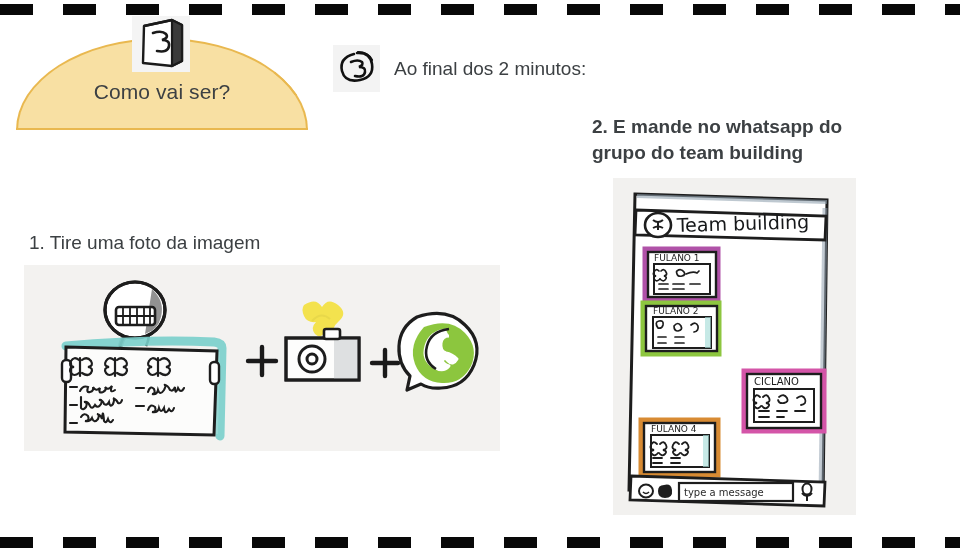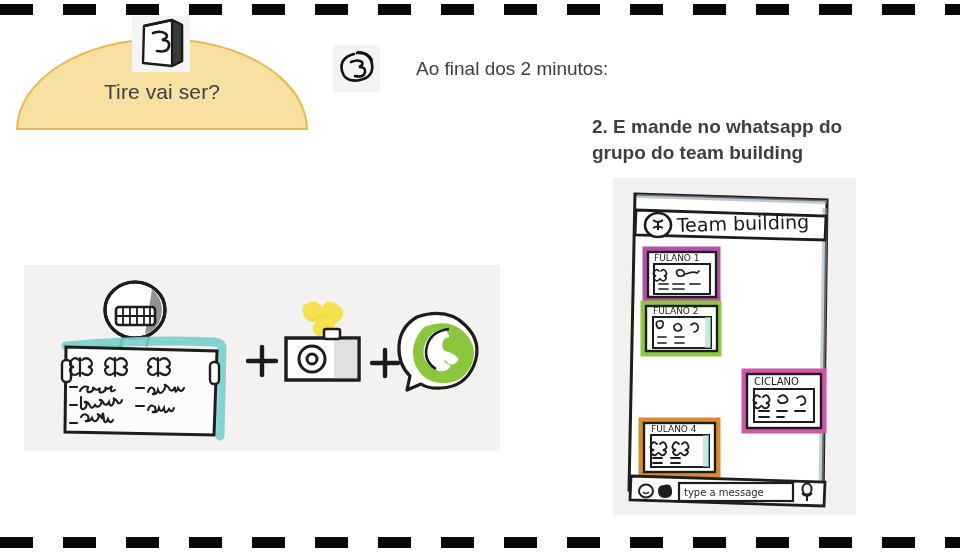--- a/index.html
+++ b/index.html
@@ -85,21 +85,21 @@
   }
 
   
   .txt {
     position: absolute;
     color: #3c4043;
     font-size: 19px;
     line-height: 26px;
     white-space: pre;
   }
-  .txt-aofinal { left: 416px; top: 56px; font-size: 19px; }
+  .txt-aofinal { left: 394px; top: 56px; font-size: 19px; }
   .txt-step2   { left: 592px; top: 114px; font-size: 19px; font-weight: bold; }
   .txt-step1   { left: 29px;  top: 230px; font-size: 19px; }
 
   
   .photo-left {
     position: absolute;
     left: 24px;
     top: 265px;
     width: 476px;
     height: 186px;
@@ -121,21 +121,21 @@
   svg { display: block; }
 </style>
 </head>
 <body>
 
 <div id="slide">
 
   <div class="dash-strip dash-top"></div>
 
   <div class="dome"></div>
-  <div class="dome-label">Tire vai ser?</div>
+  <div class="dome-label">Como vai ser?</div>
 
   <div class="book-icon">
     <svg width="58" height="56" viewBox="0 0 58 56">
       <path d="M12 10 L40 4 L50 9 L50 45 L40 50 L11 47 Z" fill="#ffffff" stroke="#1a1a1a" stroke-width="2.4" stroke-linejoin="round"></path>
       <path d="M40 4 L50 9 L50 45 L40 50 Z" fill="#3a3a3a" stroke="#1a1a1a" stroke-width="2.2" stroke-linejoin="round"></path>
       <path d="M12 10 L40 4" fill="none" stroke="#1a1a1a" stroke-width="2.4"></path>
       <path d="M21 17 q9 -3 13 1 q3 4 -4 6 q8 0 7 6 q-1 7 -12 5" fill="none" stroke="#1a1a1a" stroke-width="2.6" stroke-linecap="round"></path>
     </svg>
   </div>
 
@@ -145,20 +145,21 @@
       <path d="M25 7 q10 0 14 8" fill="none" stroke="#111" stroke-width="2.2" stroke-linecap="round"></path>
       <path d="M18 17 q7 -3 11 0 q2 3 -3 5 q7 0 6 5 q-1 6 -10 4" fill="none" stroke="#111" stroke-width="2.6" stroke-linecap="round"></path>
     </svg>
   </div>
 
   <div class="txt txt-aofinal">Ao final dos 2 minutos:</div>
 
   <div class="txt txt-step2">2. E mande no whatsapp do
 grupo do team building</div>
 
+  <div class="txt txt-step1">1. Tire uma foto da imagem</div>
 
   <div class="photo-left">
     <svg width="476" height="186" viewBox="0 0 476 186">
       <rect x="0" y="0" width="476" height="186" fill="#f3f2f0"></rect>
 
       <path d="M96 82 q4 -16 15 -18 q10 -2 13 3 q2 6 -2 14" fill="#ffffff" stroke="#1d1d1d" stroke-width="2.6" stroke-linejoin="round"></path>
       <path d="M96 82 q4 -16 15 -18" fill="none" stroke="#555" stroke-width="5" opacity="0.55"></path>
 
       <ellipse cx="111" cy="45" rx="30" ry="28" fill="#ffffff" stroke="#1d1d1d" stroke-width="3.2"></ellipse>
       <path d="M128 24 q13 12 9 28 q-3 13 -16 17" fill="#6d6d6d" opacity="0.75"></path>

